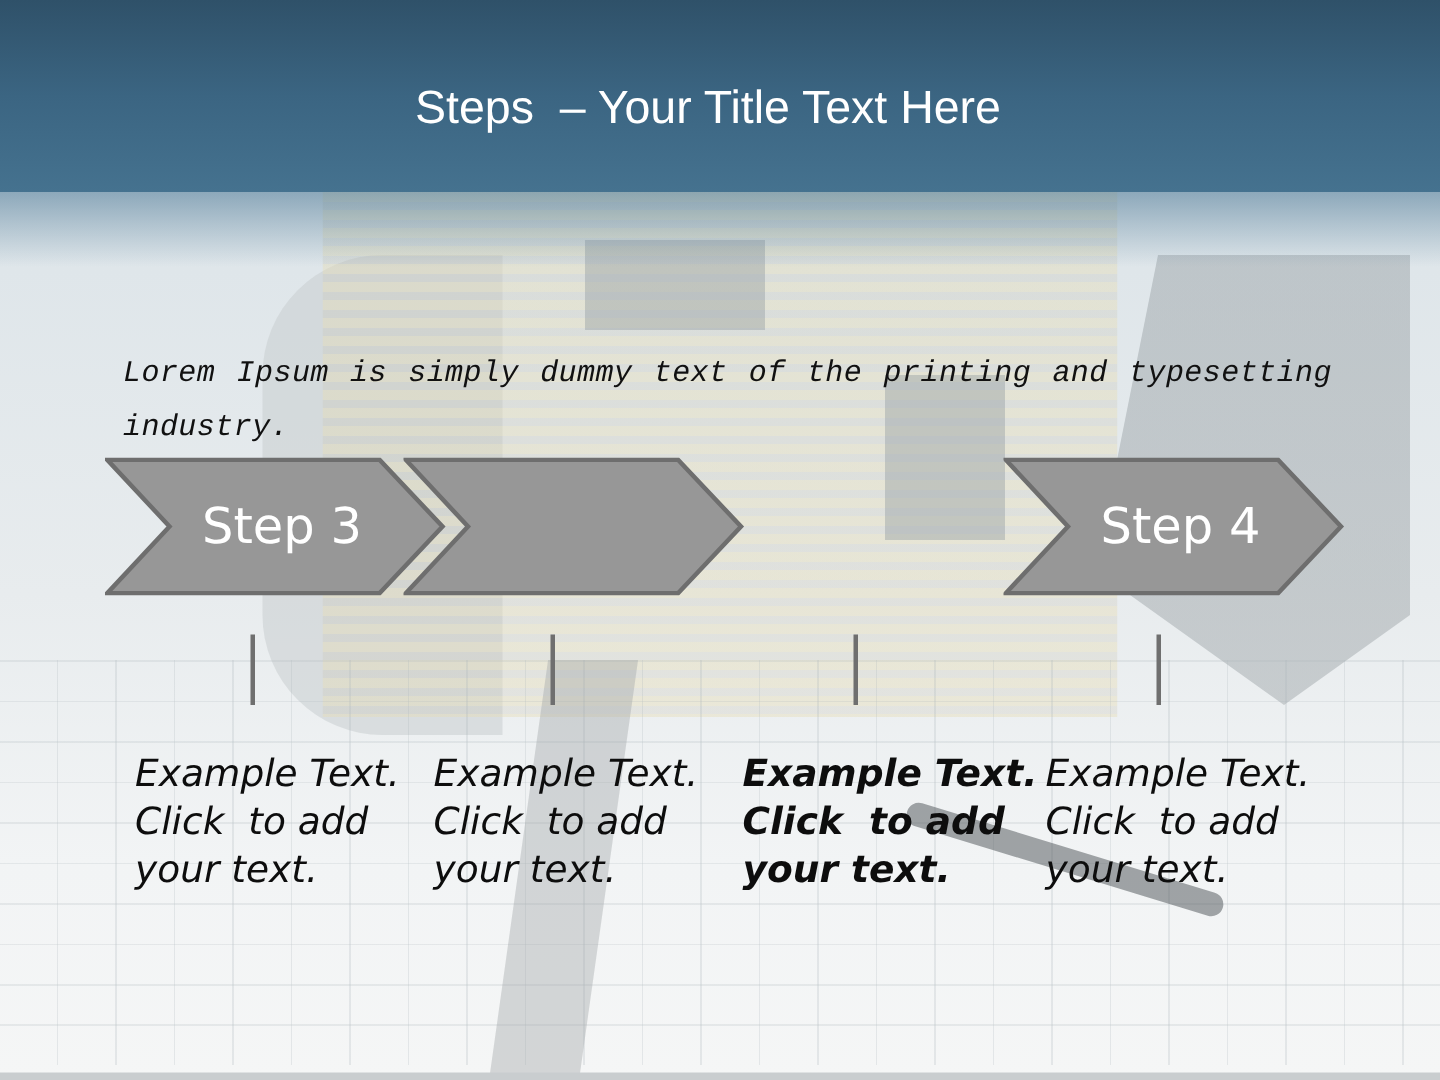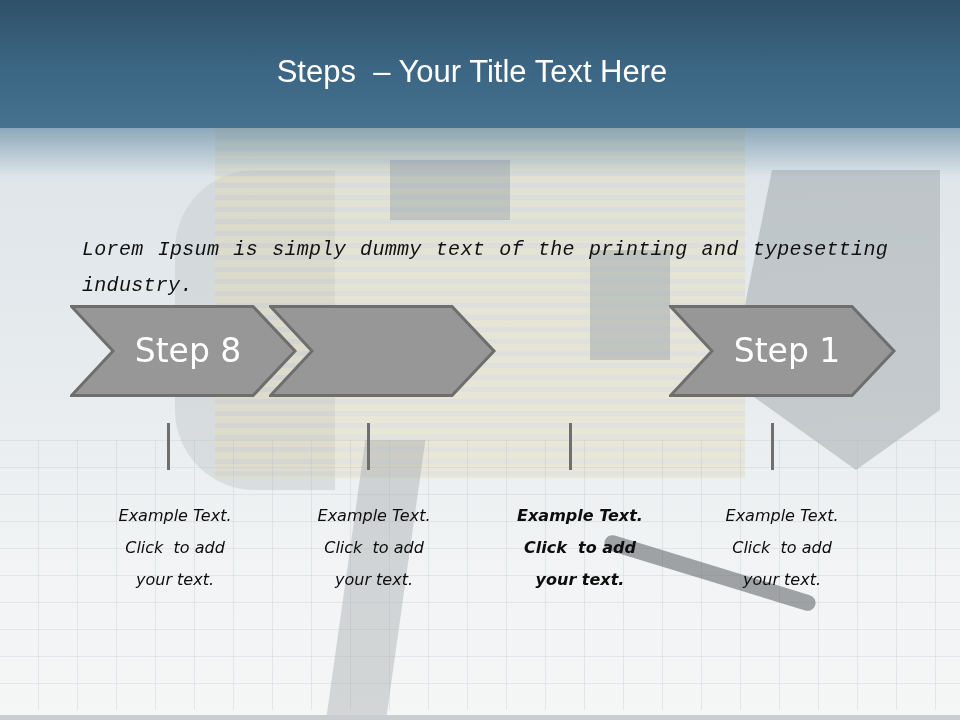--- a/index.html
+++ b/index.html
@@ -59,22 +59,22 @@
     .step { position: absolute; top: 305px; width: 228px; height: 92px; pointer-events: auto; cursor: pointer; }
     .step svg { position: absolute; left: 0; top: 0; }
     .step-label { position: absolute; left: 38px; top: 0; width: 160px; height: 92px;
       line-height: 92px; text-align: center;
       font-family: "DejaVu Sans", sans-serif; font-size: 33px; color: #ffffff; }
     .step.active .step-label { text-shadow: 1px 2px 2px rgba(0,0,0,0.55); }
 
     .connector { position: absolute; top: 423px; width: 3px; height: 47px; background: #6f6f6f; }
 
     .desc { position: absolute; top: 500px; width: 170px;
-      font-family: "DejaVu Sans", sans-serif; font-style: italic; font-size: 16px;
-      line-height: 32px; color: #0d0d0d; text-align: center; }
+      font-family: "DejaVu Sans", sans-serif; font-style: italic; font-size: 25px;
+      line-height: 32px; color: #0d0d0d; }
     .desc.bold { font-weight: bold; }
     .desc span { display: block; white-space: pre; }
   </style>
 </head>
 <body>
 
 <div class="slide">
 
   <div class="bg-photo"></div>
   <div class="bg-scroll"></div>
@@ -92,35 +92,35 @@
   <div class="title"><span class="bold">Steps</span><span>  – Your Title Text Here</span></div>
 
   <div class="intro">Lorem Ipsum is simply dummy text of the printing and typesetting industry.</div>
 
   <div class="steps">
 
     <div class="step" style="left:70px;">
       <svg width="230" height="92" viewBox="0 0 230 92">
         <polygon points="1.5,1.5 183,1.5 225,46 183,90.5 1.5,90.5 43,46" fill="#979797" stroke="#6e6e6e" stroke-width="3"></polygon>
       </svg>
-      <div class="step-label">Step 8</div>
+      <div class="step-label">Step 3</div>
     </div>
 
     <div class="step" style="left:269px;">
       <svg width="230" height="92" viewBox="0 0 230 92">
         <polygon points="1.5,1.5 183,1.5 225,46 183,90.5 1.5,90.5 43,46" fill="#979797" stroke="#6e6e6e" stroke-width="3"></polygon>
       </svg>
     </div>
 
 
     <div class="step" style="left:669px;">
       <svg width="230" height="92" viewBox="0 0 230 92">
         <polygon points="1.5,1.5 183,1.5 225,46 183,90.5 1.5,90.5 43,46" fill="#979797" stroke="#6e6e6e" stroke-width="3"></polygon>
       </svg>
-      <div class="step-label">Step 1</div>
+      <div class="step-label">Step 4</div>
     </div>
 
     <div class="connector" style="left:167px;"></div>
     <div class="connector" style="left:367px;"></div>
     <div class="connector" style="left:569px;"></div>
     <div class="connector" style="left:771px;"></div>
 
     <div class="desc" style="left:90px;">
       <span>Example Text.</span>
       <span>Click  to add</span>

